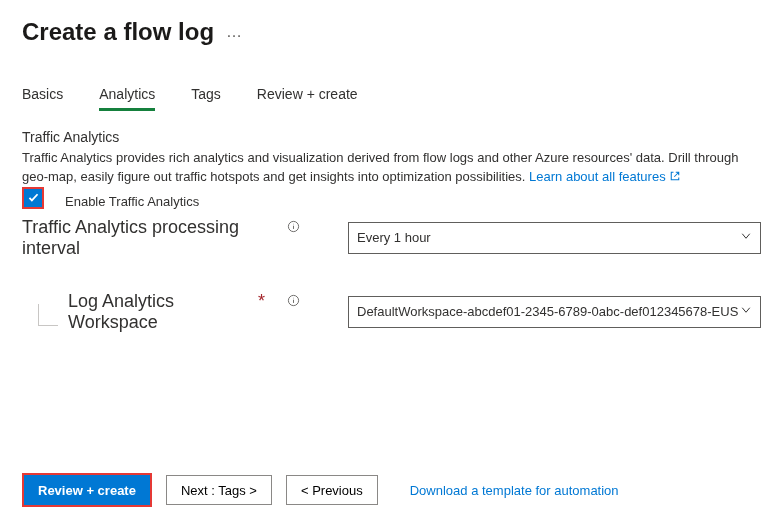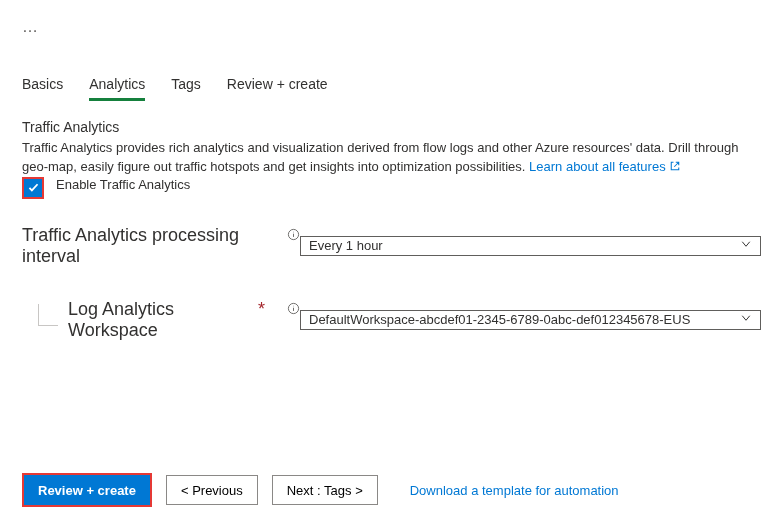--- a/index.html
+++ b/index.html
@@ -9,43 +9,43 @@
       color: #323130;
       background: #fff;
       width: 783px;
       height: 525px;
       position: relative;
       padding: 18px 22px;
     }
     .header { display: flex; align-items: center; gap: 12px; margin-bottom: 40px; }
     .title { font-size: 24px; font-weight: 600; color: #1b1a19; }
     .more { font-size: 16px; color: #605e5c; cursor: pointer; letter-spacing: 1px; }
-    .tabs { display: flex; gap: 26px; border-bottom: 0; margin-bottom: 18px; }
+    .tabs { display: flex; gap: 36px; border-bottom: 0; margin-bottom: 18px; }
     .tab { padding-bottom: 6px; font-size: 14px; color: #323130; cursor: pointer; }
     .tab.active { color: #323130; border-bottom: 3px solid #15803d; font-weight: 400; }
     .section-heading { font-size: 14px; margin-bottom: 4px; color: #323130; }
     .section-desc { font-size: 13px; color: #323130; line-height: 1.45; }
     .link { color: #0078d4; text-decoration: none; }
     .ext-icon svg { width: 12px; height: 12px; vertical-align: -1px; }
-    .checkbox-row { display: flex; align-items: flex-start; gap: 12px; margin-bottom: 26px; }
+    .checkbox-row { display: flex; align-items: flex-end; gap: 21px; margin-bottom: 8px; }
     .checkbox-hl { border: 2px solid #e53935; padding: 0; display: inline-flex; }
     .checkbox {
       width: 18px; height: 18px; background: #0078d4;
       display: flex; align-items: center; justify-content: center;
     }
     .checkbox svg { width: 13px; height: 13px; }
     .form-row { display: flex; align-items: center; margin-bottom: 16px; }
     .form-label { width: 278px; display: flex; align-items: flex-start; gap: 22px; font-size: 18px; }
     .indent { padding-left: 46px; }
     .req { color: #a4262c; }
     .info-icon svg { width: 13px; height: 13px; }
     .select {
-      flex: 1; height: 20px; border: 1px solid #605e5c;
+      flex: 1; height: 32px; border: 1px solid #605e5c;
       display: flex; align-items: center; justify-content: space-between;
-      padding: 0 8px; font-size: 13px; cursor: pointer; background: #fff;
+      padding: 0 8px; font-size: 13px; cursor: pointer; background: #fff; margin-left: 48px;
     }
     .chev svg { width: 12px; height: 12px; }
     .tree-connector {
       position: absolute; left: 38px; top: 304px;
       border-left: 1px solid #c8c6c4; border-bottom: 1px solid #c8c6c4;
       width: 20px; height: 22px;
     }
     .footer {
       position: absolute; left: 22px; right: 22px; bottom: 18px;
       display: flex; align-items: center; gap: 14px;
@@ -60,20 +60,21 @@
       height: 30px; padding: 0 14px; font-size: 13px; font-weight: 600;
       background: #0078d4; color: #fff; border: none; cursor: pointer;
       display: inline-flex; align-items: center;
     }
     .footer-link { color: #0078d4; font-size: 13px; margin-left: 6px; cursor: pointer; padding-left: 12px; }
   </style>
 </head>
 <body>
 
 <div class="header">
+  <div class="title">Create a flow log</div>
   <div class="more">…</div>
 </div>
 
 <div class="tabs">
   <div class="tab">Basics</div>
   <div class="tab active">Analytics</div>
   <div class="tab">Tags</div>
   <div class="tab">Review + create</div>
 </div>
 
@@ -144,16 +145,16 @@
           <path d="M3 5l5 6 5-6" stroke="#323130" stroke-width="1.3" fill="none"></path>
         </svg>
     </span>
   </div>
 </div>
 
 <div class="footer">
   <span class="btn-primary-hl">
     <button class="btn-primary">Review + create</button>
   </span>
+  <button class="btn">Next : Tags  &gt;</button>
   <button class="btn">&lt;  Previous</button>
-  <button class="btn">Next : Tags  &gt;</button>
   <a class="footer-link">Download a template for automation</a>
 </div>
 
 </body></html>

